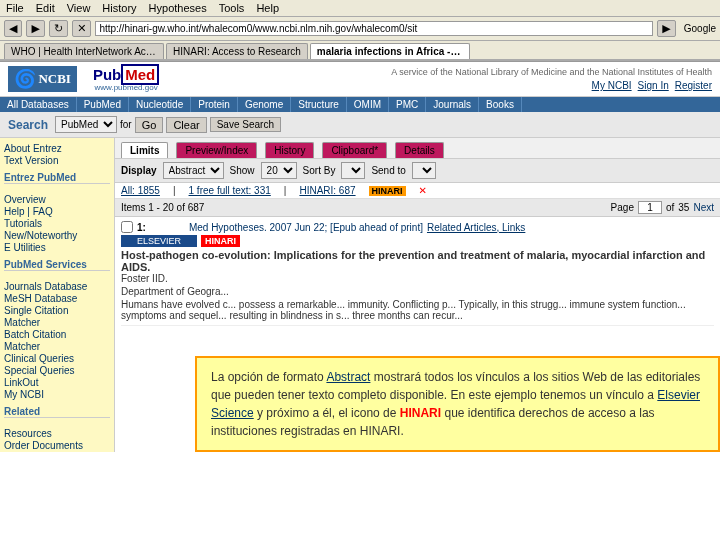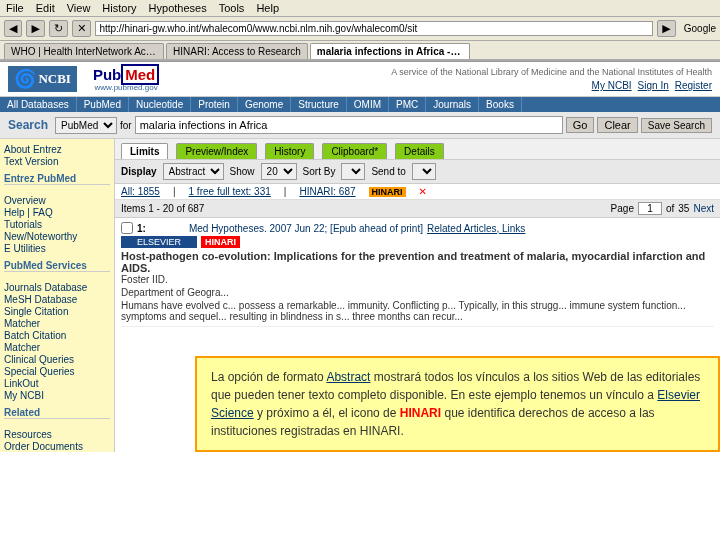--- a/index.html
+++ b/index.html
@@ -46,21 +46,21 @@
     .sidebar { width: 115px; background: #fef9c3; border-right: 1px solid #ccc; padding: 4px; font-size: 10px; overflow-y: auto; flex-shrink: 0; }
     .sidebar-section { margin-bottom: 6px; }
     .sidebar-title { font-weight: bold; color: #336699; font-size: 10px; margin-bottom: 10px; border-bottom: 1px solid #ccc; }
     .sidebar-link { color: #036; text-decoration: none; display: block; margin: 1px 0; cursor: pointer; font-size: 10px; }
 
     
     .content { flex: 1; overflow-y: auto; padding: 0; position: relative; }
 
     
     .filter-tabs { display: flex; gap: 8px; padding: 4px 6px 0; background: #f0f0f0; border-bottom: 1px solid #ccc; }
-    .filter-tab { padding: 2px 8px; font-size: 10px; background: #84cc16; border: 1px solid #999; border-bottom: none; cursor: pointer; border-radius: 2px 2px 0 0; }
+    .filter-tab { padding: 2px 8px; font-size: 10px; background: #be185d; border: 1px solid #999; border-bottom: none; cursor: pointer; border-radius: 2px 2px 0 0; }
     .filter-tab.active { background: #fff; font-weight: bold; }
 
     
     .display-bar { display: flex; align-items: center; gap: 6px; padding: 3px 6px; background: #e8e8e8; border-bottom: 1px solid #ccc; font-size: 10px; flex-wrap: wrap; }
     .display-label { font-weight: bold; }
     .display-select { font-size: 10px; border: 1px solid #999; padding: 1px; }
 
     
     .stats-bar { padding: 2px 6px; font-size: 10px; color: #333; border-bottom: 1px solid #ddd; display: flex; gap: 13px; align-items: center; }
     .stat-link { color: #036; text-decoration: underline; cursor: pointer; }
@@ -157,21 +157,20 @@
     <div class="db-tab">Journals</div>
     <div class="db-tab">Books</div>
   </div>
 
   <div class="search-bar">
     <span class="search-label">Search</span>
     <select class="search-select">
       <option>PubMed</option>
     </select>
     <span style="font-size:10px;">for</span>
-    <input class="search-input" type="text" value="malaria infections in Africa" style="">
     <button class="search-btn">Go</button>
     <button class="clear-btn">Clear</button>
     <button class="save-search-btn">Save Search</button>
   </div>
 
   <div class="main-layout">
 
     <div class="sidebar">
       <div class="sidebar-section">
         <a class="sidebar-link">About Entrez</a>

